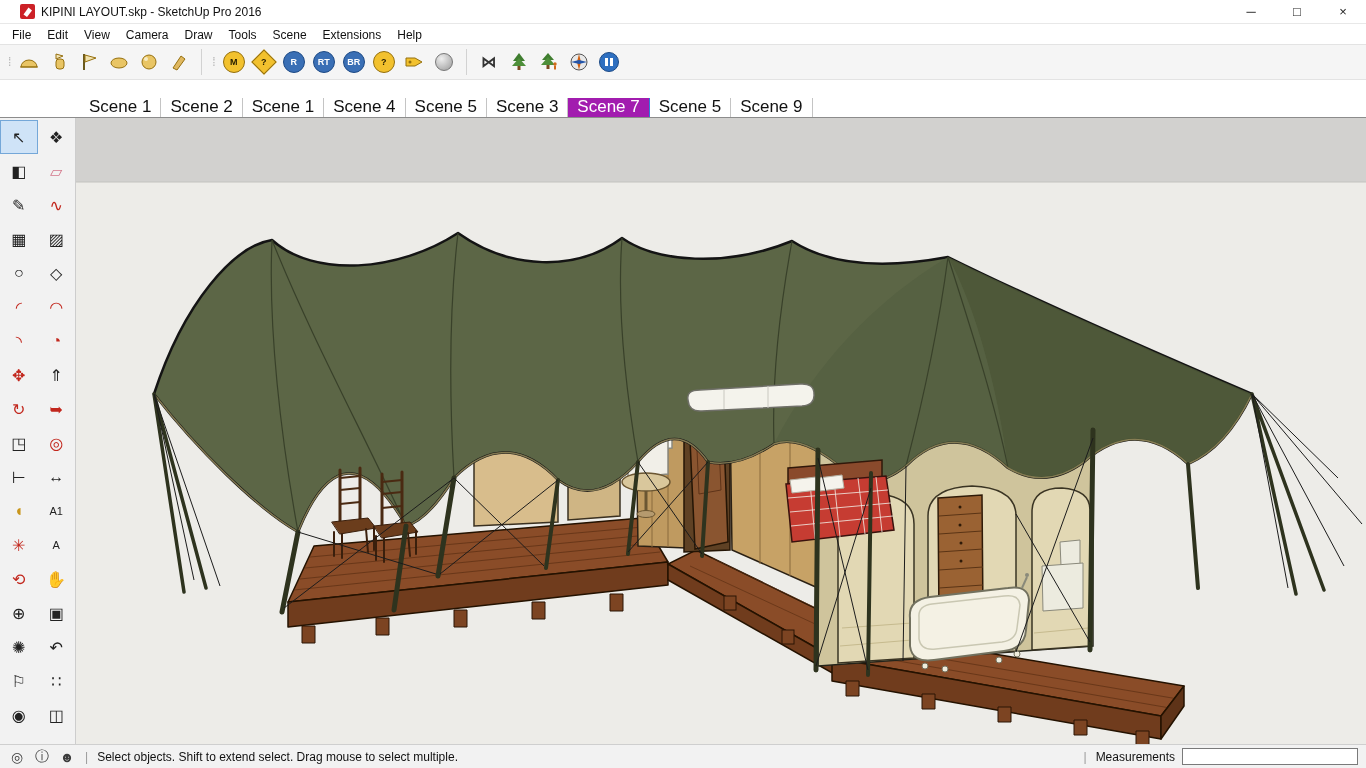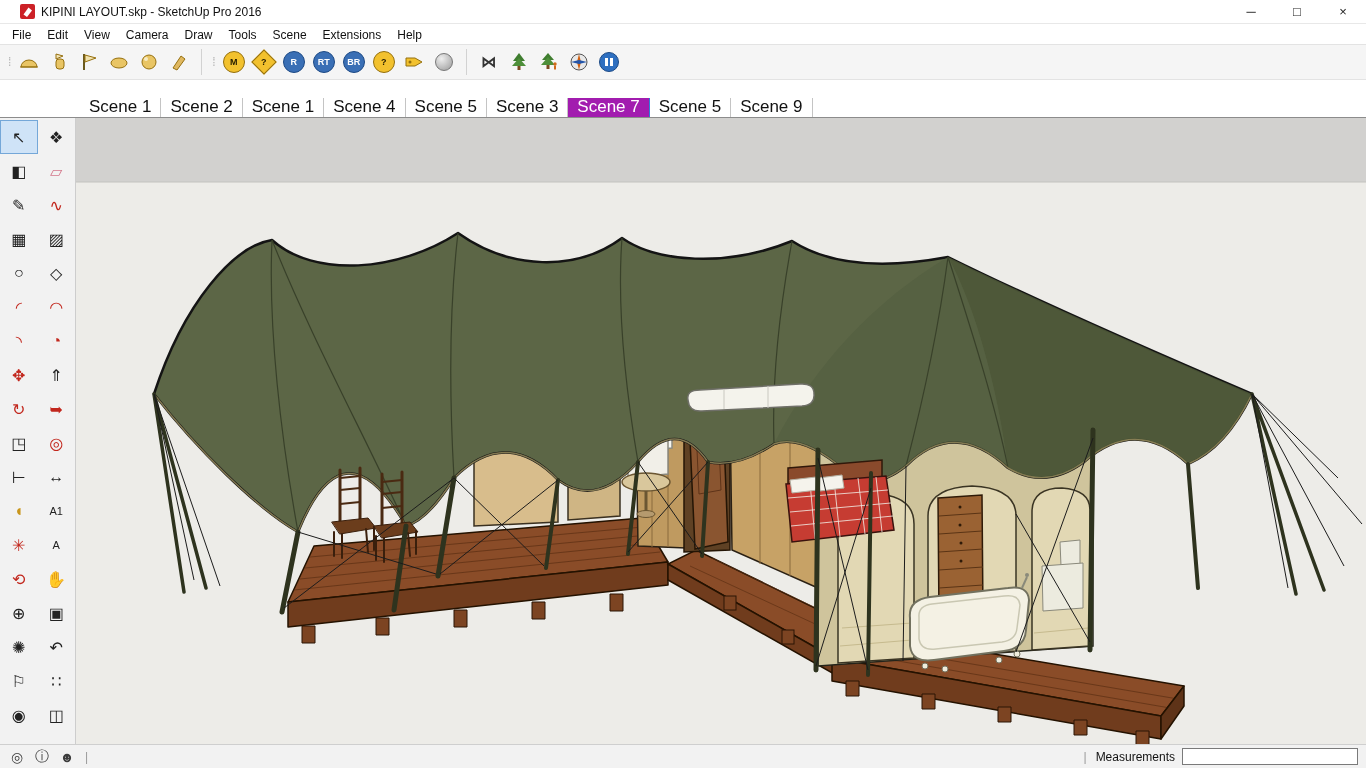--- a/index.html
+++ b/index.html
@@ -380,18 +380,19 @@
       </g>
     </svg>
   </div>
 </div>
 
 <div class="statusbar">
   <span class="sb-icon">◎</span>
   <span class="sb-icon">ⓘ</span>
   <span class="sb-icon">☻</span>
   <span class="sb-sep">|</span>
+  <span class="sb-hint">Select objects. Shift to extend select. Drag mouse to select multiple.</span>
   <div class="sb-right">
     <span class="sb-sep">|</span>
     <span>Measurements</span>
     <input class="measure-input" type="text" value="" style="">
   </div>
 </div>
 
 </body></html>

